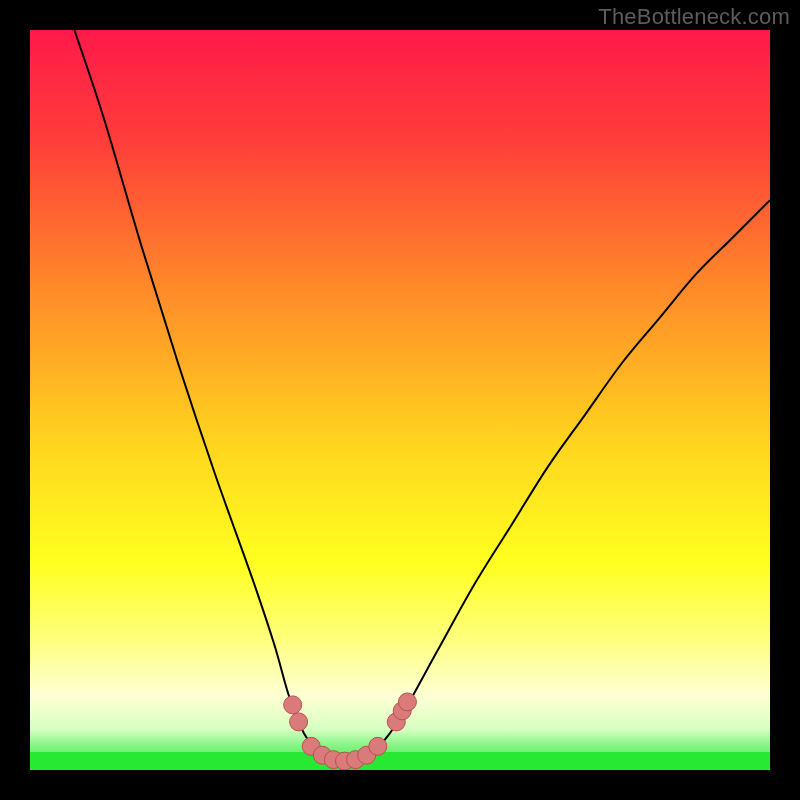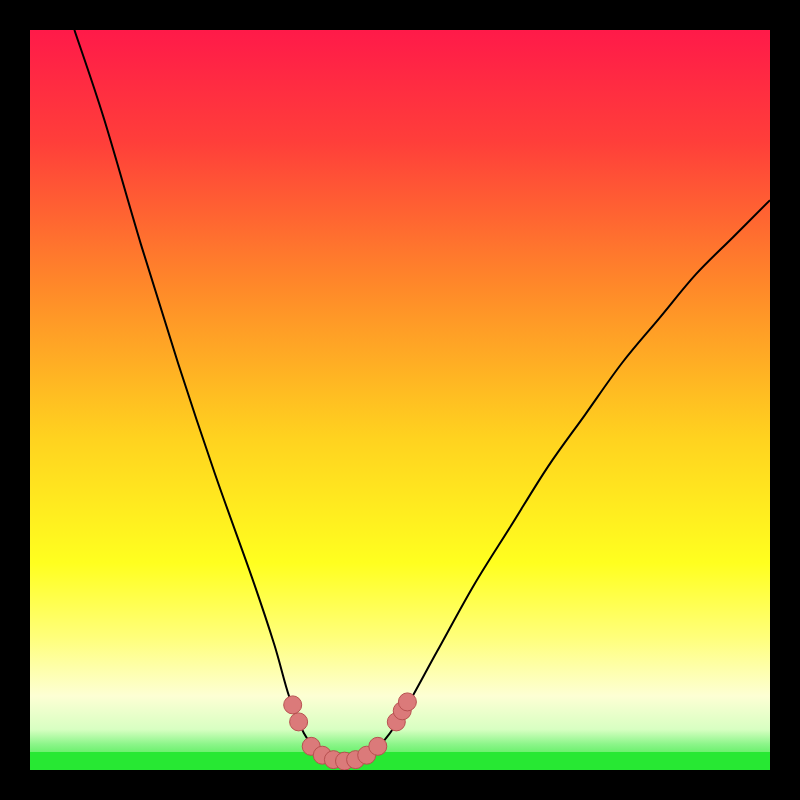--- a/index.html
+++ b/index.html
@@ -33,20 +33,21 @@
     color: #5c5c5c;
     font-size: 22px;
     font-weight: 500;
     letter-spacing: 0.2px;
   }
 </style>
 </head>
 <body>
 
 <div class="frame">
+  <div class="watermark">TheBottleneck.com</div>
   <svg class="plot" viewBox="0 0 740 740" preserveAspectRatio="none">
     <defs>
       <linearGradient id="bg-grad" x1="0" y1="0" x2="0" y2="1">
           <stop offset="0%" stop-color="#ff1a49"></stop>
           <stop offset="15%" stop-color="#ff3e3a"></stop>
           <stop offset="35%" stop-color="#ff8a29"></stop>
           <stop offset="55.00000000000001%" stop-color="#ffd21f"></stop>
           <stop offset="72%" stop-color="#ffff1f"></stop>
           <stop offset="82%" stop-color="#ffff7a"></stop>
           <stop offset="90%" stop-color="#fdffd4"></stop>

